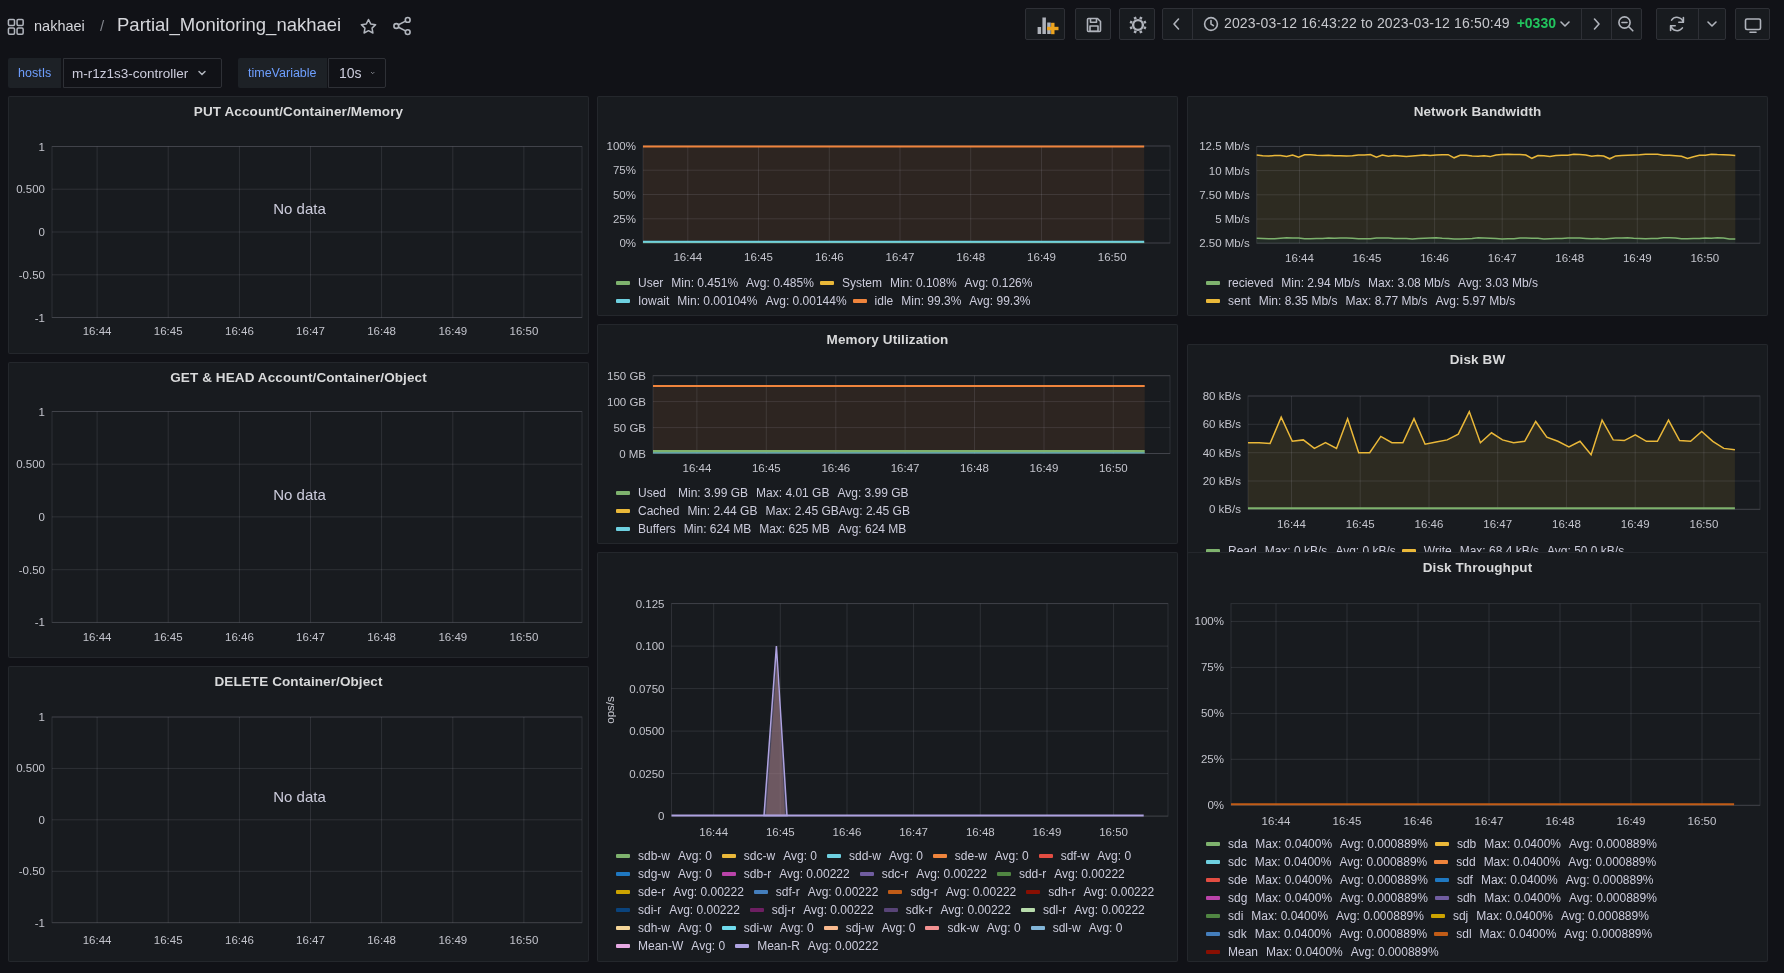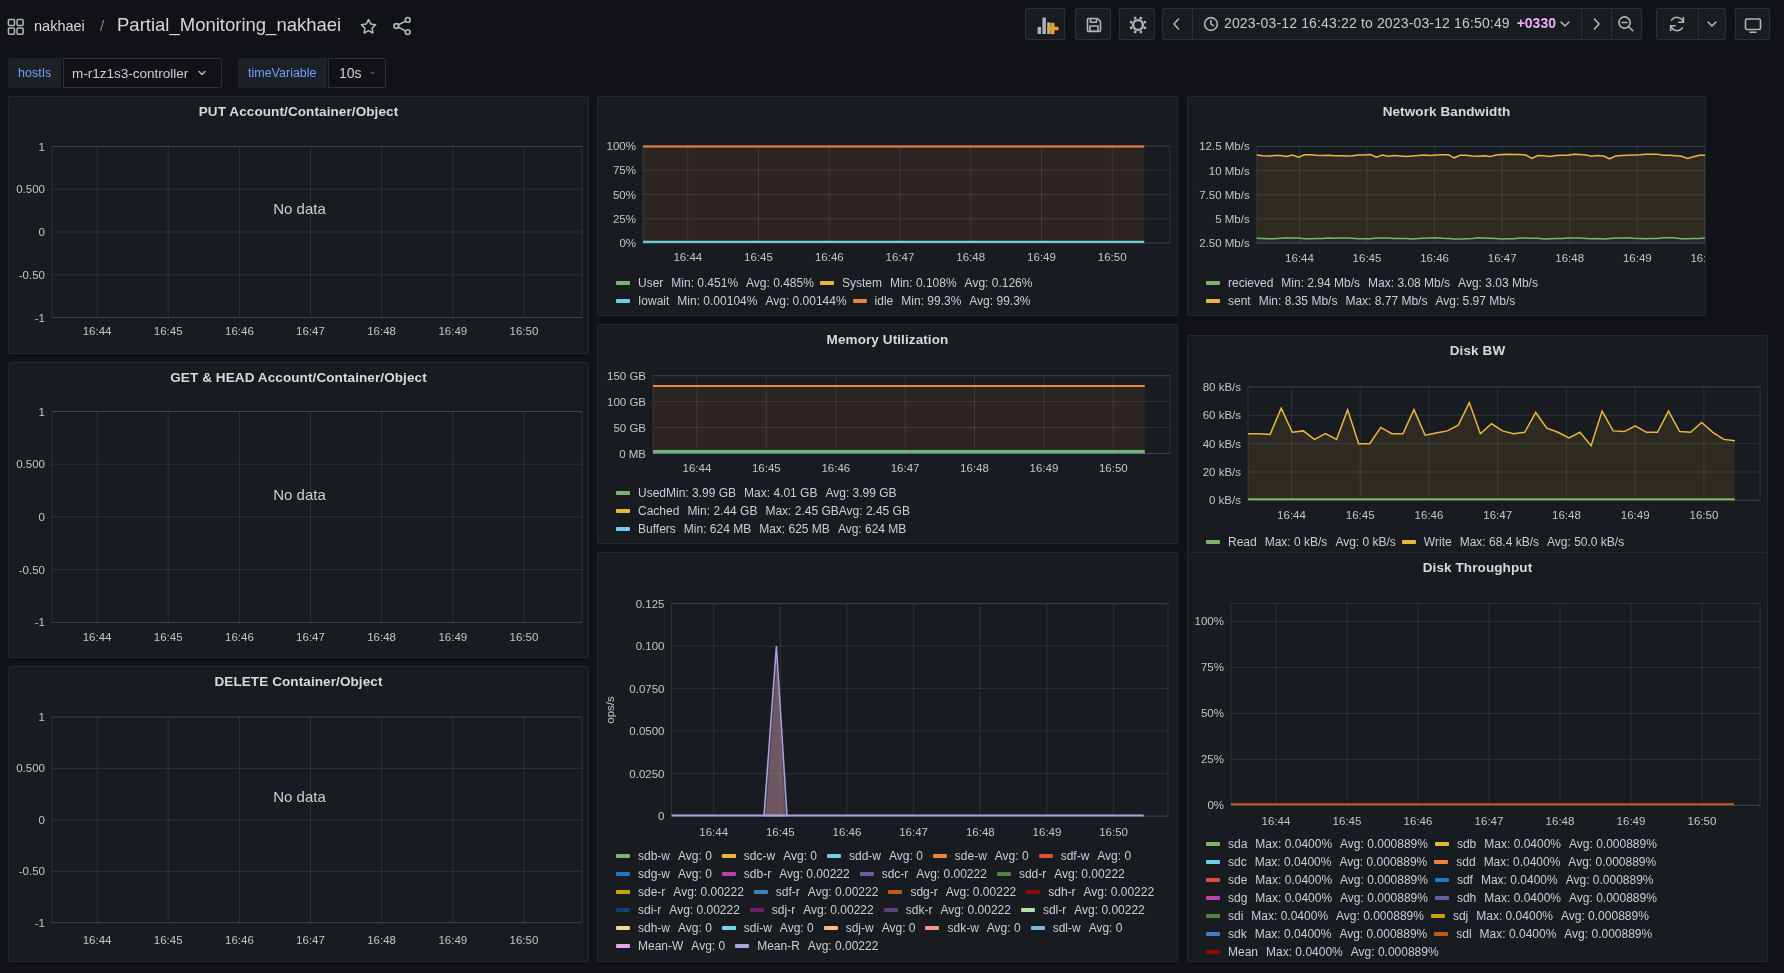--- a/index.html
+++ b/index.html
@@ -63,21 +63,21 @@
       <div style="position:absolute;left:29px;top:0;width:1px;height:30px;background:#2e3036"></div>
       <div style="position:absolute;left:418px;top:0;width:1px;height:30px;background:#2e3036"></div>
       <div style="position:absolute;left:448px;top:0;width:1px;height:30px;background:#2e3036"></div>
       <svg style="position:absolute;left:4px;top:5px" width="20" height="20" viewBox="0 0 20 20" fill="none" stroke="#b0b4bc" stroke-width="1.6" stroke-linecap="round" stroke-linejoin="round">
         <polyline points="11.5,5 7,10 11.5,15"></polyline>
       </svg>
       <svg style="position:absolute;left:38px;top:5px" width="20" height="20" viewBox="0 0 20 20" fill="none" stroke="#b0b4bc" stroke-width="1.6" stroke-linecap="round" stroke-linejoin="round">
         <circle cx="10" cy="10" r="6.4"></circle>
         <polyline points="10,6.6 10,10 12.4,11.6"></polyline>
       </svg>
-      <div style="position:absolute;left:61px;top:6px;font-size:14px;white-space:nowrap"><span style="color:#c7c8cd;letter-spacing:.15px">2023-03-12 16:43:22 to 2023-03-12 16:50:49</span> <span style="color:#f0abfc;font-weight:700;margin-left:3px">+0330</span></div>
+      <div style="position:absolute;left:61px;top:6px;font-size:14px;white-space:nowrap"><span style="color:#c7c8cd;letter-spacing:.15px">2023-03-12 16:43:22 to 2023-03-12 16:50:49</span> <span style="color:#22c55e;font-weight:700;margin-left:3px">+0330</span></div>
       <svg style="position:absolute;left:392px;top:5px" width="20" height="20" viewBox="0 0 20 20" fill="none" stroke="#b0b4bc" stroke-width="1.6" stroke-linecap="round" stroke-linejoin="round">
         <polyline points="6,8 10,12 14,8"></polyline>
       </svg>
       <svg style="position:absolute;left:423px;top:5px" width="20" height="20" viewBox="0 0 20 20" fill="none" stroke="#b0b4bc" stroke-width="1.6" stroke-linecap="round" stroke-linejoin="round">
         <polyline points="8.5,5 13,10 8.5,15"></polyline>
       </svg>
       <svg style="position:absolute;left:453px;top:5px" width="20" height="20" viewBox="0 0 20 20" fill="none" stroke="#b0b4bc" stroke-width="1.6" stroke-linecap="round" stroke-linejoin="round">
         <circle cx="8.5" cy="8.5" r="5.6"></circle>
         <line x1="12.8" y1="12.8" x2="16.8" y2="16.8"></line>
         <line x1="6" y1="8.5" x2="11" y2="8.5"></line>
@@ -104,21 +104,21 @@
   </div>
 <div style="position:absolute;left:8px;top:58px;height:30px;background:#1d2126;border-radius:2px 0 0 2px;display:flex;align-items:center;padding:0 10px;color:#6e9fff;font-size:12.5px;font-weight:500">hostIs</div>
 <div style="position:absolute;left:63px;top:58px;width:159px;height:30px;border:1px solid #2e3036;border-radius:0 2px 2px 0;display:flex;align-items:center;padding:0 8px;color:#ccccdc;font-size:13.5px">m-r1z1s3-controller<svg style="margin-left:8px" width="12" height="12" viewBox="0 0 12 12" fill="none" stroke="#b0b4bc" stroke-width="1.5" stroke-linecap="round">
       <polyline points="3,4.5 6,7.5 9,4.5"></polyline>
     </svg></div>
 <div style="position:absolute;left:238px;top:58px;height:30px;background:#1d2126;border-radius:2px 0 0 2px;display:flex;align-items:center;padding:0 10px;color:#6e9fff;font-size:12.5px;font-weight:500">timeVariable</div>
 <div style="position:absolute;left:328px;top:58px;width:58px;height:30px;border:1px solid #2e3036;border-radius:0 2px 2px 0;display:flex;align-items:center;padding:0 10px;color:#ccccdc;font-size:14px">10s<svg style="margin-left:8px" width="12" height="12" viewBox="0 0 12 12" fill="none" stroke="#b0b4bc" stroke-width="1.5" stroke-linecap="round">
       <polyline points="3,4.5 6,7.5 9,4.5"></polyline>
     </svg></div>
 <div class="panel" style="left:8px;top:96px;width:581px;height:258px">
-    <div class="ptitle">PUT Account/Container/Object</div>
+    <div class="ptitle">PUT Account/Container/Memory</div>
     <svg width="581" height="258" viewBox="0 0 581 258" style="position:absolute;left:0;top:0">
       <line x1="43" y1="49.5" x2="573" y2="49.5" stroke="rgba(204,204,220,0.12)" stroke-width="1"></line>
       <line x1="43" y1="92.2" x2="573" y2="92.2" stroke="rgba(204,204,220,0.12)" stroke-width="1"></line>
       <line x1="43" y1="135.0" x2="573" y2="135.0" stroke="rgba(204,204,220,0.12)" stroke-width="1"></line>
       <line x1="43" y1="177.8" x2="573" y2="177.8" stroke="rgba(204,204,220,0.12)" stroke-width="1"></line>
       <line x1="43" y1="220.5" x2="573" y2="220.5" stroke="rgba(204,204,220,0.12)" stroke-width="1"></line>
       <line x1="88.1" y1="49.5" x2="88.1" y2="220.5" stroke="rgba(204,204,220,0.12)" stroke-width="1"></line>
       <line x1="159.2" y1="49.5" x2="159.2" y2="220.5" stroke="rgba(204,204,220,0.12)" stroke-width="1"></line>
       <line x1="230.4" y1="49.5" x2="230.4" y2="220.5" stroke="rgba(204,204,220,0.12)" stroke-width="1"></line>
       <line x1="301.5" y1="49.5" x2="301.5" y2="220.5" stroke="rgba(204,204,220,0.12)" stroke-width="1"></line>
@@ -265,21 +265,21 @@
       <text x="48" y="132.5" text-anchor="end" font-size="11.5" fill="#c3c4cc">0 MB</text>
       <text x="98.9" y="146.9" text-anchor="middle" font-size="11.5" fill="#c3c4cc">16:44</text>
       <text x="168.3" y="146.9" text-anchor="middle" font-size="11.5" fill="#c3c4cc">16:45</text>
       <text x="237.8" y="146.9" text-anchor="middle" font-size="11.5" fill="#c3c4cc">16:46</text>
       <text x="307.1" y="146.9" text-anchor="middle" font-size="11.5" fill="#c3c4cc">16:47</text>
       <text x="376.5" y="146.9" text-anchor="middle" font-size="11.5" fill="#c3c4cc">16:48</text>
       <text x="446.0" y="146.9" text-anchor="middle" font-size="11.5" fill="#c3c4cc">16:49</text>
       <text x="515.3" y="146.9" text-anchor="middle" font-size="11.5" fill="#c3c4cc">16:50</text>
     </svg>
     <div style="position:absolute;left:18px;top:159px;font-size:12px;color:#ccccdc;line-height:18px">
-      <div><span style="white-space:nowrap"><span style="display:inline-block;width:14px;height:4px;border-radius:1px;background:#7EB26D;vertical-align:middle;margin-right:8px;position:relative;top:-1px"></span>Used<span style="margin-left:0">Min: 3.99 GB</span><span style="margin-left:8px">Max: 4.01 GB</span><span style="margin-left:8px">Avg: 3.99 GB</span></span></div>
+      <div><span style="white-space:nowrap"><span style="display:inline-block;width:14px;height:4px;border-radius:1px;background:#7EB26D;vertical-align:middle;margin-right:8px;position:relative;top:-1px"></span>Used<span style="margin-left:12px">Min: 3.99 GB</span><span style="margin-left:8px">Max: 4.01 GB</span><span style="margin-left:8px">Avg: 3.99 GB</span></span></div>
       <div><span style="white-space:nowrap"><span style="display:inline-block;width:14px;height:4px;border-radius:1px;background:#EAB839;vertical-align:middle;margin-right:8px;position:relative;top:-1px"></span>Cached<span style="margin-left:8px">Min: 2.44 GB</span><span style="margin-left:8px">Max: 2.45 GB</span><span style="">Avg: 2.45 GB</span></span></div>
       <div><span style="white-space:nowrap"><span style="display:inline-block;width:14px;height:4px;border-radius:1px;background:#6ED0E0;vertical-align:middle;margin-right:8px;position:relative;top:-1px"></span>Buffers<span style="margin-left:8px">Min: 624 MB</span><span style="margin-left:8px">Max: 625 MB</span><span style="margin-left:8px">Avg: 624 MB</span></span></div>
     </div>
   </div>
 <div class="panel" style="left:597px;top:552px;width:581px;height:410px">
     <svg width="581" height="410" viewBox="0 0 581 410" style="position:absolute;left:0;top:0">
       <line x1="73.5" y1="50.6" x2="570" y2="50.6" stroke="rgba(204,204,220,0.12)" stroke-width="1"></line>
       <line x1="73.5" y1="93.1" x2="570" y2="93.1" stroke="rgba(204,204,220,0.12)" stroke-width="1"></line>
       <line x1="73.5" y1="135.6" x2="570" y2="135.6" stroke="rgba(204,204,220,0.12)" stroke-width="1"></line>
       <line x1="73.5" y1="178.1" x2="570" y2="178.1" stroke="rgba(204,204,220,0.12)" stroke-width="1"></line>
@@ -313,21 +313,21 @@
     </svg>
     <div style="position:absolute;left:18px;top:294px;font-size:12px;color:#ccccdc;line-height:18px">
       <div><span style="margin-right:10px;white-space:nowrap"><span style="display:inline-block;width:14px;height:4px;border-radius:1px;background:#7EB26D;vertical-align:middle;margin-right:8px;position:relative;top:-1px"></span>sdb-w<span style="margin-left:8px">Avg: 0</span></span><span style="margin-right:10px;white-space:nowrap"><span style="display:inline-block;width:14px;height:4px;border-radius:1px;background:#EAB839;vertical-align:middle;margin-right:8px;position:relative;top:-1px"></span>sdc-w<span style="margin-left:8px">Avg: 0</span></span><span style="margin-right:10px;white-space:nowrap"><span style="display:inline-block;width:14px;height:4px;border-radius:1px;background:#6ED0E0;vertical-align:middle;margin-right:8px;position:relative;top:-1px"></span>sdd-w<span style="margin-left:8px">Avg: 0</span></span><span style="margin-right:10px;white-space:nowrap"><span style="display:inline-block;width:14px;height:4px;border-radius:1px;background:#EF843C;vertical-align:middle;margin-right:8px;position:relative;top:-1px"></span>sde-w<span style="margin-left:8px">Avg: 0</span></span><span style="margin-right:10px;white-space:nowrap"><span style="display:inline-block;width:14px;height:4px;border-radius:1px;background:#E24D42;vertical-align:middle;margin-right:8px;position:relative;top:-1px"></span>sdf-w<span style="margin-left:8px">Avg: 0</span></span></div>
       <div><span style="margin-right:10px;white-space:nowrap"><span style="display:inline-block;width:14px;height:4px;border-radius:1px;background:#1F78C1;vertical-align:middle;margin-right:8px;position:relative;top:-1px"></span>sdg-w<span style="margin-left:8px">Avg: 0</span></span><span style="margin-right:10px;white-space:nowrap"><span style="display:inline-block;width:14px;height:4px;border-radius:1px;background:#BA43A9;vertical-align:middle;margin-right:8px;position:relative;top:-1px"></span>sdb-r<span style="margin-left:8px">Avg: 0.00222</span></span><span style="margin-right:10px;white-space:nowrap"><span style="display:inline-block;width:14px;height:4px;border-radius:1px;background:#705DA0;vertical-align:middle;margin-right:8px;position:relative;top:-1px"></span>sdc-r<span style="margin-left:8px">Avg: 0.00222</span></span><span style="margin-right:10px;white-space:nowrap"><span style="display:inline-block;width:14px;height:4px;border-radius:1px;background:#508642;vertical-align:middle;margin-right:8px;position:relative;top:-1px"></span>sdd-r<span style="margin-left:8px">Avg: 0.00222</span></span></div>
       <div><span style="margin-right:10px;white-space:nowrap"><span style="display:inline-block;width:14px;height:4px;border-radius:1px;background:#CCA300;vertical-align:middle;margin-right:8px;position:relative;top:-1px"></span>sde-r<span style="margin-left:8px">Avg: 0.00222</span></span><span style="margin-right:10px;white-space:nowrap"><span style="display:inline-block;width:14px;height:4px;border-radius:1px;background:#447EBC;vertical-align:middle;margin-right:8px;position:relative;top:-1px"></span>sdf-r<span style="margin-left:8px">Avg: 0.00222</span></span><span style="margin-right:10px;white-space:nowrap"><span style="display:inline-block;width:14px;height:4px;border-radius:1px;background:#C15C17;vertical-align:middle;margin-right:8px;position:relative;top:-1px"></span>sdg-r<span style="margin-left:8px">Avg: 0.00222</span></span><span style="margin-right:10px;white-space:nowrap"><span style="display:inline-block;width:14px;height:4px;border-radius:1px;background:#890F02;vertical-align:middle;margin-right:8px;position:relative;top:-1px"></span>sdh-r<span style="margin-left:8px">Avg: 0.00222</span></span></div>
       <div><span style="margin-right:10px;white-space:nowrap"><span style="display:inline-block;width:14px;height:4px;border-radius:1px;background:#0A437C;vertical-align:middle;margin-right:8px;position:relative;top:-1px"></span>sdi-r<span style="margin-left:8px">Avg: 0.00222</span></span><span style="margin-right:10px;white-space:nowrap"><span style="display:inline-block;width:14px;height:4px;border-radius:1px;background:#6D1F62;vertical-align:middle;margin-right:8px;position:relative;top:-1px"></span>sdj-r<span style="margin-left:8px">Avg: 0.00222</span></span><span style="margin-right:10px;white-space:nowrap"><span style="display:inline-block;width:14px;height:4px;border-radius:1px;background:#584477;vertical-align:middle;margin-right:8px;position:relative;top:-1px"></span>sdk-r<span style="margin-left:8px">Avg: 0.00222</span></span><span style="margin-right:10px;white-space:nowrap"><span style="display:inline-block;width:14px;height:4px;border-radius:1px;background:#B7DBAB;vertical-align:middle;margin-right:8px;position:relative;top:-1px"></span>sdl-r<span style="margin-left:8px">Avg: 0.00222</span></span></div>
       <div><span style="margin-right:10px;white-space:nowrap"><span style="display:inline-block;width:14px;height:4px;border-radius:1px;background:#F4D598;vertical-align:middle;margin-right:8px;position:relative;top:-1px"></span>sdh-w<span style="margin-left:8px">Avg: 0</span></span><span style="margin-right:10px;white-space:nowrap"><span style="display:inline-block;width:14px;height:4px;border-radius:1px;background:#70DBED;vertical-align:middle;margin-right:8px;position:relative;top:-1px"></span>sdi-w<span style="margin-left:8px">Avg: 0</span></span><span style="margin-right:10px;white-space:nowrap"><span style="display:inline-block;width:14px;height:4px;border-radius:1px;background:#F9BA8F;vertical-align:middle;margin-right:8px;position:relative;top:-1px"></span>sdj-w<span style="margin-left:8px">Avg: 0</span></span><span style="margin-right:10px;white-space:nowrap"><span style="display:inline-block;width:14px;height:4px;border-radius:1px;background:#F29191;vertical-align:middle;margin-right:8px;position:relative;top:-1px"></span>sdk-w<span style="margin-left:8px">Avg: 0</span></span><span style="margin-right:10px;white-space:nowrap"><span style="display:inline-block;width:14px;height:4px;border-radius:1px;background:#82B5D8;vertical-align:middle;margin-right:8px;position:relative;top:-1px"></span>sdl-w<span style="margin-left:8px">Avg: 0</span></span></div>
       <div><span style="margin-right:10px;white-space:nowrap"><span style="display:inline-block;width:14px;height:4px;border-radius:1px;background:#E5A8E2;vertical-align:middle;margin-right:8px;position:relative;top:-1px"></span>Mean-W<span style="margin-left:8px">Avg: 0</span></span><span style="margin-right:10px;white-space:nowrap"><span style="display:inline-block;width:14px;height:4px;border-radius:1px;background:#AEA2E0;vertical-align:middle;margin-right:8px;position:relative;top:-1px"></span>Mean-R<span style="margin-left:8px">Avg: 0.00222</span></span></div>
     </div>
   </div>
-<div class="panel" style="left:1187px;top:96px;width:519px;height:220px">
+<div class="panel" style="left:1187px;top:96px;width:581px;height:220px">
     <div class="ptitle">Network Bandwidth</div>
     <svg width="581" height="220" viewBox="0 0 581 220" style="position:absolute;left:0;top:0">
       <polygon points="68.7,58.1 74.7,58.8 80.7,59.0 86.6,58.6 92.6,58.4 98.6,59.6 104.6,58.1 110.6,60.1 116.6,57.7 122.5,57.7 128.5,58.2 134.5,58.5 140.5,58.2 146.5,58.7 152.5,58.7 158.4,59.1 164.4,58.8 170.4,58.0 176.4,58.1 182.4,57.5 188.4,60.2 194.3,58.0 200.3,59.2 206.3,58.4 212.3,58.9 218.3,59.4 224.3,58.9 230.2,58.5 236.2,58.1 242.2,58.4 248.2,58.1 254.2,57.8 260.2,57.7 266.1,60.8 272.1,58.2 278.1,58.2 284.1,59.0 290.1,59.3 296.1,58.8 302.0,59.6 308.0,58.0 314.0,57.5 320.0,57.3 326.0,57.5 332.0,57.4 337.9,58.1 343.9,61.3 349.9,58.6 355.9,58.8 361.9,59.4 367.8,58.5 373.8,58.2 379.8,58.2 385.8,57.3 391.8,57.5 397.8,58.1 403.7,59.3 409.7,58.4 415.7,59.0 421.7,61.8 427.7,58.9 433.7,58.5 439.6,58.2 445.6,58.0 451.6,57.7 457.6,57.2 463.6,57.3 469.6,57.3 475.5,58.2 481.5,58.3 487.5,58.7 493.5,59.3 499.5,61.5 505.5,59.8 511.4,58.3 517.4,58.3 523.4,57.3 529.4,57.6 535.4,57.7 541.4,58.0 547.3,58.6 547.3,142.0 541.4,141.9 535.4,140.9 529.4,140.7 523.4,141.2 517.4,141.0 511.4,141.5 505.5,141.6 499.5,141.8 493.5,141.8 487.5,140.9 481.5,140.8 475.5,140.8 469.6,141.5 463.6,141.6 457.6,141.7 451.6,141.5 445.6,141.3 439.6,140.8 433.7,141.0 427.7,141.0 421.7,141.5 415.7,141.9 409.7,141.6 403.7,141.8 397.8,141.5 391.8,141.1 385.8,140.9 379.8,140.9 373.8,141.4 367.8,141.6 361.9,141.7 355.9,142.0 349.9,141.3 343.9,141.2 337.9,141.1 332.0,141.1 326.0,141.7 320.0,141.7 314.0,142.1 308.0,141.4 302.0,141.3 296.1,141.1 290.1,140.8 284.1,141.4 278.1,141.7 272.1,141.9 266.1,142.1 260.2,141.6 254.2,141.3 248.2,140.8 242.2,141.0 236.2,141.3 230.2,141.6 224.3,142.0 218.3,141.6 212.3,141.4 206.3,141.4 200.3,141.0 194.3,141.1 188.4,141.1 182.4,141.7 176.4,141.8 170.4,141.7 164.4,141.3 158.4,141.1 152.5,141.0 146.5,141.2 140.5,141.1 134.5,141.6 128.5,141.6 122.5,141.7 116.6,141.7 110.6,140.9 104.6,141.1 98.6,140.8 92.6,141.3 86.6,141.7 80.7,141.8 74.7,141.5 68.7,141.2" fill="rgba(234,184,57,0.10)"></polygon>
       <polygon points="68.7,141.2 74.7,141.5 80.7,141.8 86.6,141.7 92.6,141.3 98.6,140.8 104.6,141.1 110.6,140.9 116.6,141.7 122.5,141.7 128.5,141.6 134.5,141.6 140.5,141.1 146.5,141.2 152.5,141.0 158.4,141.1 164.4,141.3 170.4,141.7 176.4,141.8 182.4,141.7 188.4,141.1 194.3,141.1 200.3,141.0 206.3,141.4 212.3,141.4 218.3,141.6 224.3,142.0 230.2,141.6 236.2,141.3 242.2,141.0 248.2,140.8 254.2,141.3 260.2,141.6 266.1,142.1 272.1,141.9 278.1,141.7 284.1,141.4 290.1,140.8 296.1,141.1 302.0,141.3 308.0,141.4 314.0,142.1 320.0,141.7 326.0,141.7 332.0,141.1 337.9,141.1 343.9,141.2 349.9,141.3 355.9,142.0 361.9,141.7 367.8,141.6 373.8,141.4 379.8,140.9 385.8,140.9 391.8,141.1 397.8,141.5 403.7,141.8 409.7,141.6 415.7,141.9 421.7,141.5 427.7,141.0 433.7,141.0 439.6,140.8 445.6,141.3 451.6,141.5 457.6,141.7 463.6,141.6 469.6,141.5 475.5,140.8 481.5,140.8 487.5,140.9 493.5,141.8 499.5,141.8 505.5,141.6 511.4,141.5 517.4,141.0 523.4,141.2 529.4,140.7 535.4,140.9 541.4,141.9 547.3,142.0 547.3,146.2 68.7,146.2" fill="rgba(126,178,109,0.10)"></polygon>
       <line x1="68.7" y1="49.4" x2="572" y2="49.4" stroke="rgba(204,204,220,0.12)" stroke-width="1"></line>
       <line x1="68.7" y1="73.6" x2="572" y2="73.6" stroke="rgba(204,204,220,0.12)" stroke-width="1"></line>
       <line x1="68.7" y1="97.8" x2="572" y2="97.8" stroke="rgba(204,204,220,0.12)" stroke-width="1"></line>
       <line x1="68.7" y1="122.0" x2="572" y2="122.0" stroke="rgba(204,204,220,0.12)" stroke-width="1"></line>
       <line x1="68.7" y1="146.2" x2="572" y2="146.2" stroke="rgba(204,204,220,0.12)" stroke-width="1"></line>
       <line x1="111.5" y1="49.4" x2="111.5" y2="146.2" stroke="rgba(204,204,220,0.12)" stroke-width="1"></line>
@@ -351,21 +351,21 @@
       <text x="314.2" y="164.5" text-anchor="middle" font-size="11.5" fill="#c3c4cc">16:47</text>
       <text x="381.7" y="164.5" text-anchor="middle" font-size="11.5" fill="#c3c4cc">16:48</text>
       <text x="449.3" y="164.5" text-anchor="middle" font-size="11.5" fill="#c3c4cc">16:49</text>
       <text x="516.8" y="164.5" text-anchor="middle" font-size="11.5" fill="#c3c4cc">16:50</text>
     </svg>
     <div style="position:absolute;left:18px;top:177px;font-size:12px;color:#ccccdc;line-height:18px">
       <div><span style="white-space:nowrap"><span style="display:inline-block;width:14px;height:4px;border-radius:1px;background:#7EB26D;vertical-align:middle;margin-right:8px;position:relative;top:-1px"></span>recieved<span style="margin-left:8px">Min: 2.94 Mb/s</span><span style="margin-left:8px">Max: 3.08 Mb/s</span><span style="margin-left:8px">Avg: 3.03 Mb/s</span></span></div>
       <div><span style="white-space:nowrap"><span style="display:inline-block;width:14px;height:4px;border-radius:1px;background:#EAB839;vertical-align:middle;margin-right:8px;position:relative;top:-1px"></span>sent<span style="margin-left:8px">Min: 8.35 Mb/s</span><span style="margin-left:8px">Max: 8.77 Mb/s</span><span style="margin-left:8px">Avg: 5.97 Mb/s</span></span></div>
     </div>
   </div>
-<div class="panel" style="left:1187px;top:335px;width:581px;height:220px">
+<div class="panel" style="left:1187px;top:344px;width:581px;height:220px">
     <div class="ptitle">Disk BW</div>
     <svg width="581" height="220" viewBox="0 0 581 220" style="position:absolute;left:0;top:0">
       <polygon points="60.0,97.7 71.1,97.7 82.1,98.4 93.2,72.2 104.3,96.3 115.3,94.9 126.4,103.4 137.5,97.7 148.5,103.4 159.6,73.7 170.7,107.7 181.7,107.7 192.8,91.4 203.9,97.7 214.9,97.7 226.0,73.7 237.1,99.2 248.1,97.0 259.2,94.9 270.3,89.2 281.3,66.6 292.4,97.7 303.5,87.8 314.5,94.9 325.6,97.7 336.7,96.3 347.7,76.5 358.8,92.1 369.9,96.3 380.9,102.0 392.0,96.3 403.1,109.8 414.1,75.1 425.2,94.9 436.3,95.6 447.3,89.9 458.4,96.3 469.4,96.3 480.5,75.1 491.6,95.6 502.6,96.3 513.7,86.4 524.8,96.3 535.8,103.4 546.9,104.8 546.9,164.3 60,164.3" fill="rgba(234,184,57,0.10)"></polygon>
       <line x1="60" y1="51.0" x2="572" y2="51.0" stroke="rgba(204,204,220,0.12)" stroke-width="1"></line>
       <line x1="60" y1="79.3" x2="572" y2="79.3" stroke="rgba(204,204,220,0.12)" stroke-width="1"></line>
       <line x1="60" y1="107.7" x2="572" y2="107.7" stroke="rgba(204,204,220,0.12)" stroke-width="1"></line>
       <line x1="60" y1="136.0" x2="572" y2="136.0" stroke="rgba(204,204,220,0.12)" stroke-width="1"></line>
       <line x1="60" y1="164.3" x2="572" y2="164.3" stroke="rgba(204,204,220,0.12)" stroke-width="1"></line>
       <line x1="103.5" y1="51.0" x2="103.5" y2="164.3" stroke="rgba(204,204,220,0.12)" stroke-width="1"></line>
       <line x1="172.2" y1="51.0" x2="172.2" y2="164.3" stroke="rgba(204,204,220,0.12)" stroke-width="1"></line>

